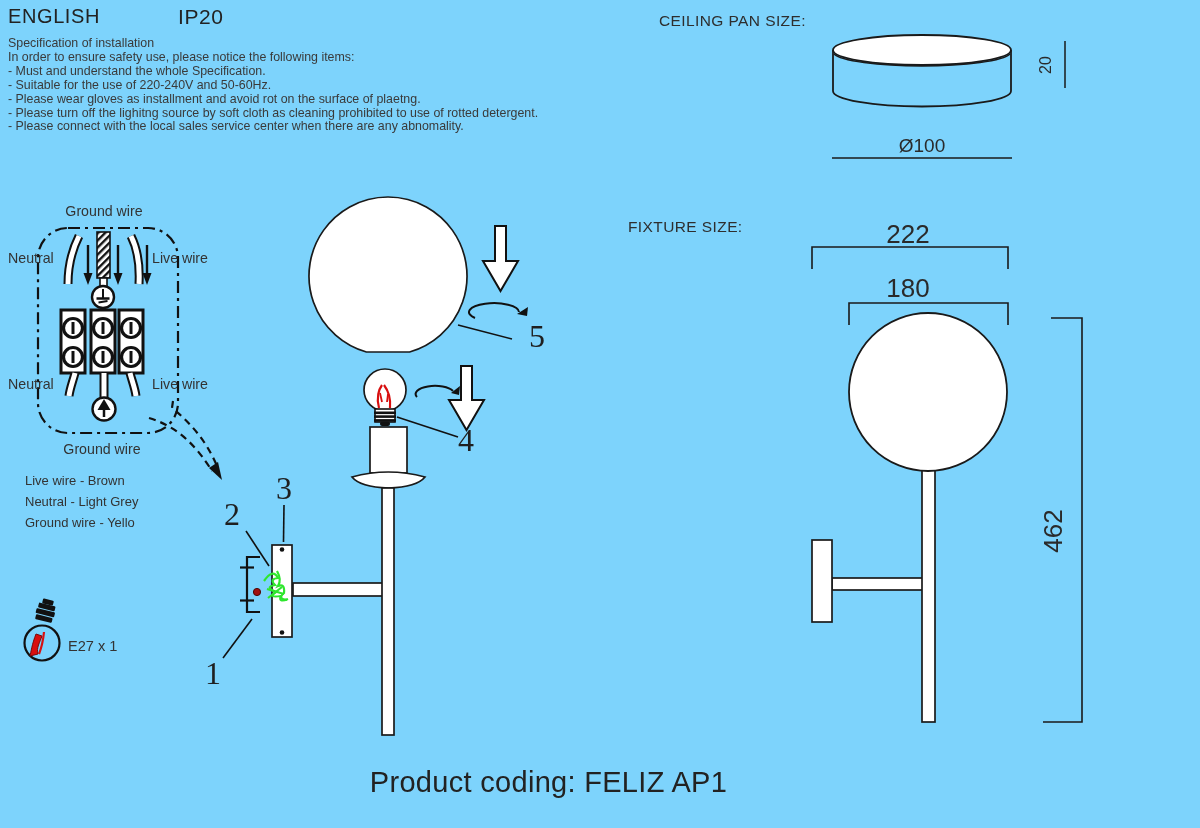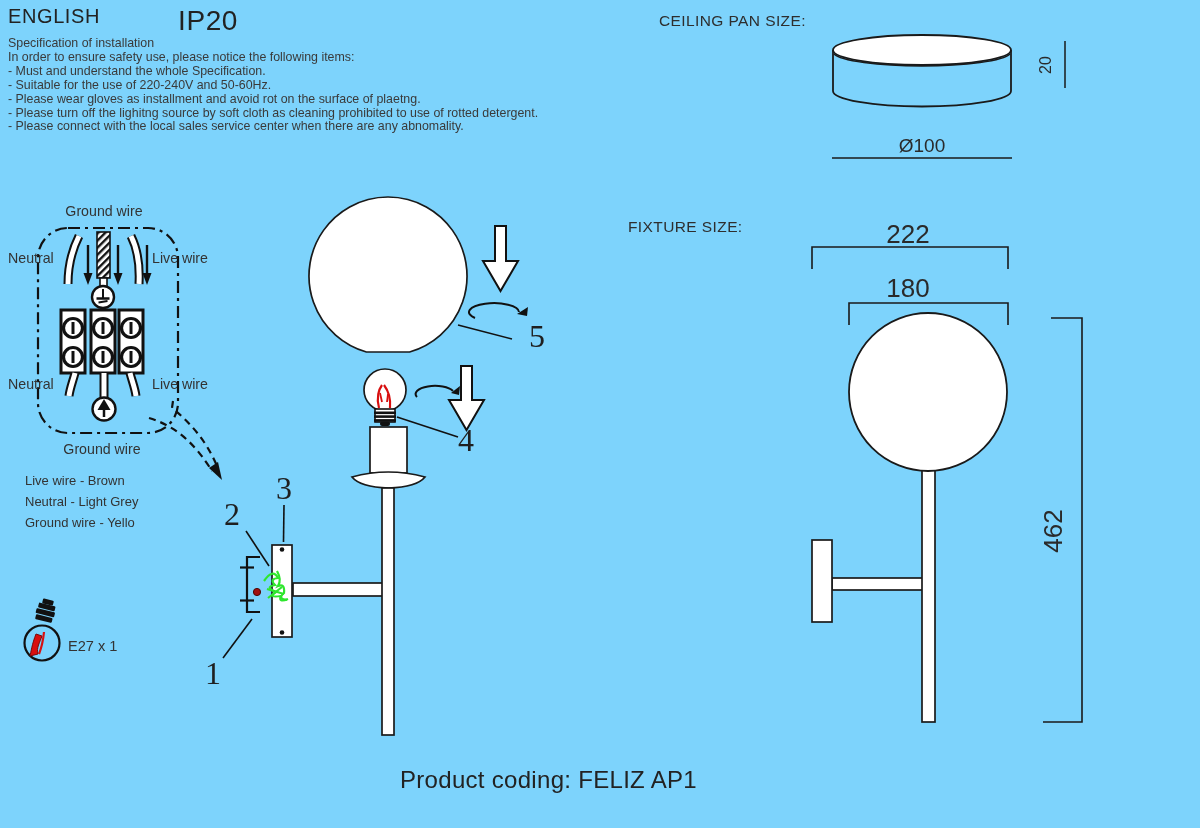--- a/index.html
+++ b/index.html
@@ -1,27 +1,27 @@
 <!DOCTYPE html>
 <html><head>
 <meta charset="utf-8">
 <style>
   html,body{margin:0;padding:0;background:#fff;}
   .page{position:relative;width:1200px;height:828px;background:#7dd3fc;overflow:hidden;
         font-family:"Liberation Sans",sans-serif;color:#333;padding-left:42px;}
   .abs{position:absolute;}
   .hdr-lang{left:8px;top:5px;font-size:20px;font-weight:500;letter-spacing:.6px;color:#222;}
-  .hdr-ip{left:178px;top:5px;font-size:28px;font-weight:500;letter-spacing:.6px;color:#222;text-align:right;}
+  .hdr-ip{left:178px;top:5px;font-size:21px;font-weight:500;letter-spacing:.6px;color:#222;text-align:right;}
   .spec{left:8px;top:37px;font-size:12.4px;line-height:13.9px;color:#3a3a3a;white-space:nowrap;}
   .sec-label{font-size:15.5px;color:#2e2e2e;letter-spacing:.4px;}
   .ceil-label{left:659px;top:12px;}
   .fix-label{left:628px;top:218px;}
   .legend{left:25px;top:471px;font-size:13px;line-height:20.8px;color:#333;}
   .e27-label{left:68px;top:638px;font-size:14.6px;color:#333;}
-  .footer{left:0;top:766px;width:1097px;text-align:center;font-size:24px;color:#222;letter-spacing:.3px;}
+  .footer{left:0;top:766px;width:1097px;text-align:center;font-size:29px;color:#222;letter-spacing:.3px;}
   svg{position:absolute;overflow:visible;}
   svg text{font-family:"Liberation Sans",sans-serif;}
   .wlabel{font-size:14.2px;fill:#333;}
   .num{font-family:"Liberation Serif",serif;font-size:32px;fill:#1f1f1f;}
   .dim{font-size:26px;fill:#2a2a2a;}
   .dimmd{font-size:19px;fill:#2a2a2a;}
   .dimsm{font-size:16px;fill:#2a2a2a;}
 </style>
 </head>
 <body>

